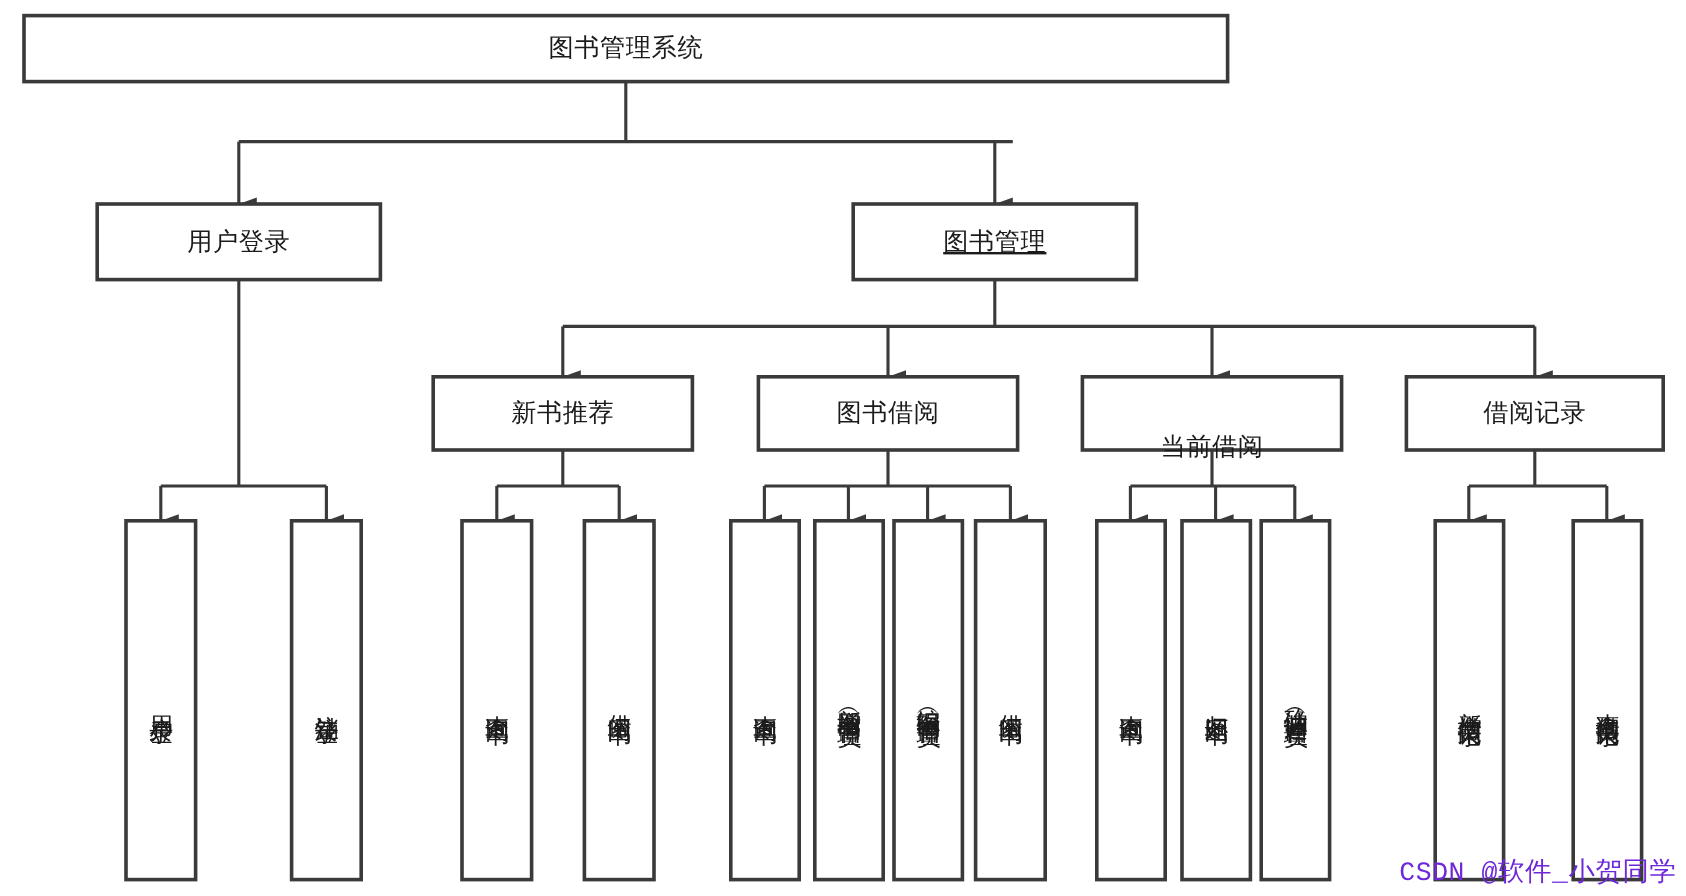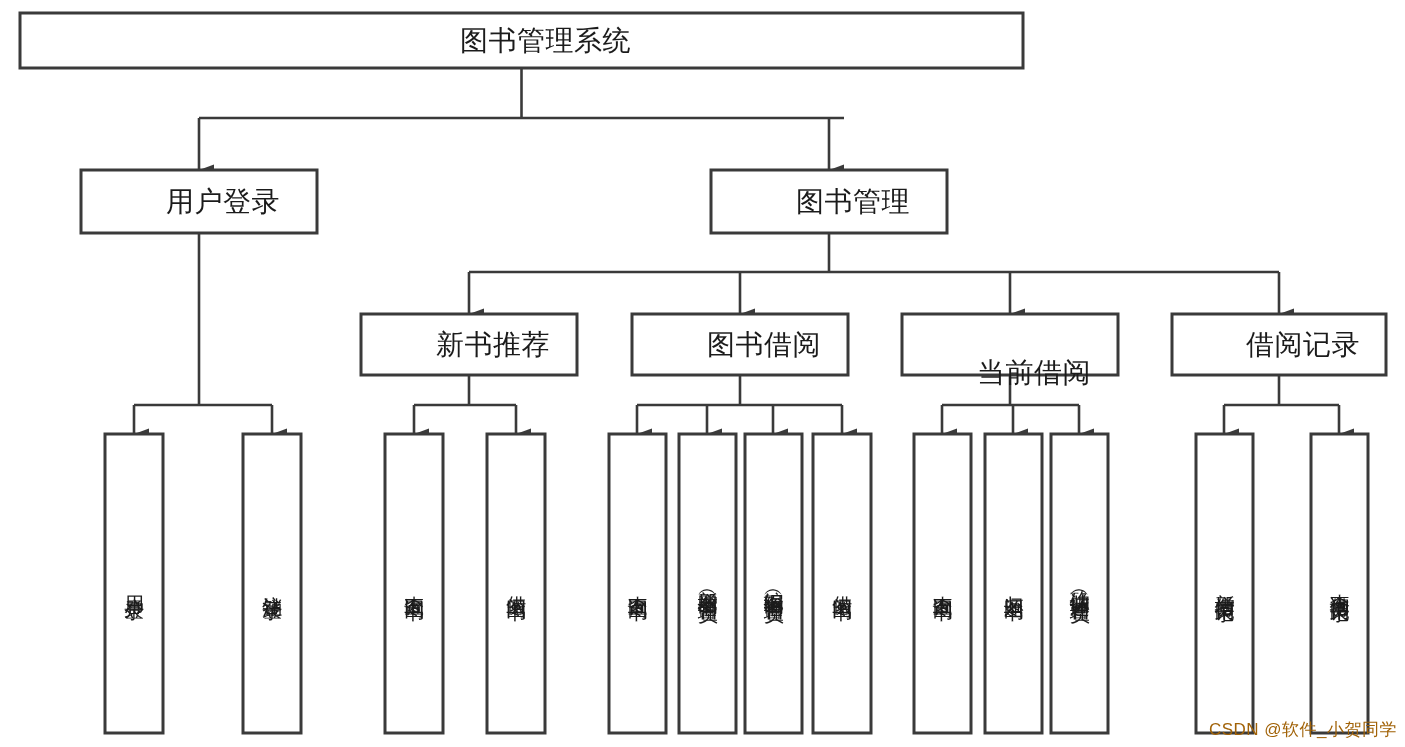--- a/index.html
+++ b/index.html
@@ -47,38 +47,37 @@
     display: flex;
     align-items: center;
     justify-content: center;
     color: #1b1b1b;
     font-family: "DejaVu Sans", "Liberation Sans", sans-serif;
     line-height: 1.18;
     pointer-events: none;
     user-select: none;
   }
   .node-label.horizontal {
-    font-size: 28px;
+    font-size: 21px;
     letter-spacing: 0.5px;
-    padding-left: 24px;
   }
   .node-label.vertical {
     writing-mode: vertical-rl;
     text-orientation: upright;
     font-size: 20px;
     letter-spacing: 2px;
     white-space: nowrap;
   }
   .watermark {
     position: absolute;
     right: 8px;
     bottom: 6px;
-    font-size: 17px;
-    color: #a16207;
-    font-family: Liberation Sans, sans-serif;
+    font-size: 22px;
+    color: #6d28d9;
+    font-family: Liberation Mono, monospace;
     letter-spacing: 0.5px;
     user-select: none;
   }
 </style>
 </head>
 <body>
 
 <div id="diagram-root">
 
   <svg class="flow" viewBox="0 0 1405 747" xmlns="http://www.w3.org/2000/svg">
@@ -164,21 +163,21 @@
     <rect class="node-rect" x="914" y="434" width="57" height="299"></rect>
     <rect class="node-rect" x="985" y="434" width="57" height="299"></rect>
     <rect class="node-rect" x="1051" y="434" width="57" height="299"></rect>
     <rect class="node-rect" x="1196" y="434" width="57" height="299"></rect>
     <rect class="node-rect" x="1311" y="434" width="57" height="299"></rect>
   </svg>
 
   <div class="node-label horizontal" style="left:20px; top:13px; width:1003px; height:55px;">图书管理系统</div>
 
   <div class="node-label horizontal" style="left:81px; top:170px; width:236px; height:63px;">用户登录</div>
-  <div class="node-label horizontal" style="left:711px; top:170px; width:236px; height:63px;">图书管理</div>
+  <div class="node-label horizontal" style="left:711px; top:170px; width:236px; height:63px;text-decoration:underline;">图书管理</div>
 
   <div class="node-label horizontal" style="left:632px; top:314px; width:216px; height:61px;">图书借阅</div>
   <div class="node-label horizontal" style="left:361px; top:314px; width:216px; height:61px;">新书推荐</div>
   <div class="node-label horizontal" style="left:902px; top:314px; width:216px; height:61px;margin-top:28px;">当前借阅</div>
   <div class="node-label horizontal" style="left:1172px; top:314px; width:214px; height:61px;">借阅记录</div>
 
   <div class="node-label vertical" style="left:105px; top:434px; width:58px; height:299px;">用户登录</div>
   <div class="node-label vertical" style="left:243px; top:434px; width:58px; height:299px;">注销登录</div>
   <div class="node-label vertical" style="left:385px; top:434px; width:58px; height:299px;">查询图书</div>
   <div class="node-label vertical" style="left:487px; top:434px; width:58px; height:299px;">借阅图书</div>

